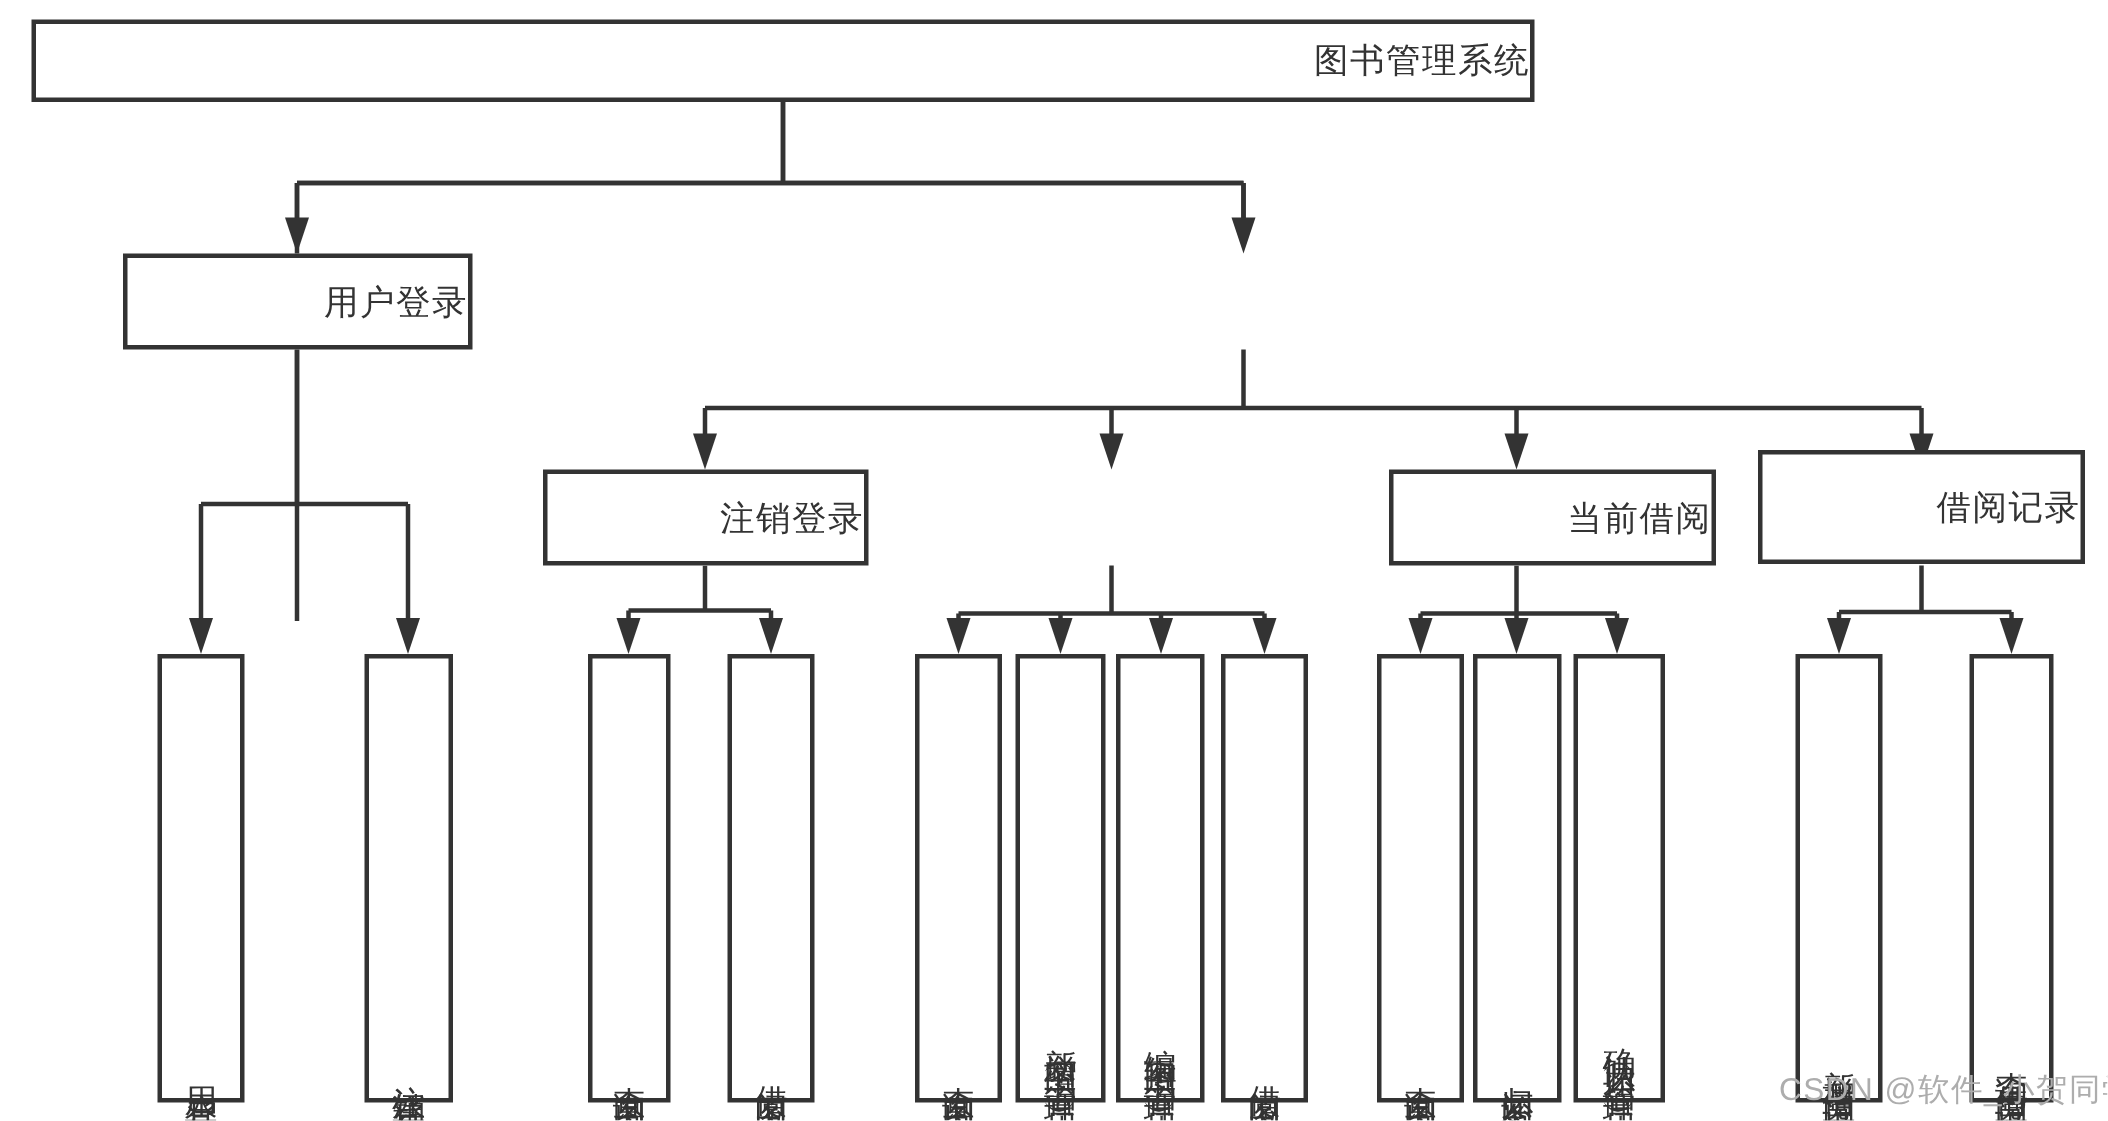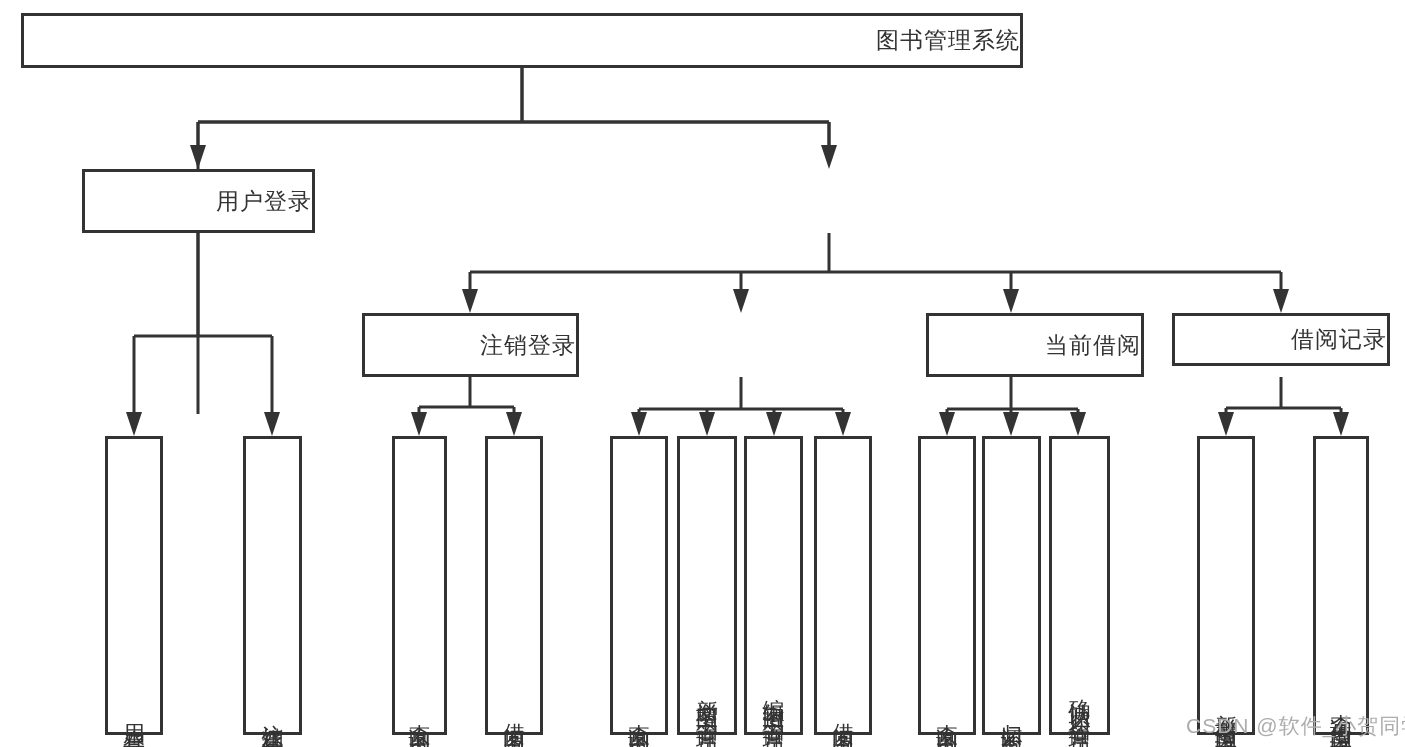--- a/index.html
+++ b/index.html
@@ -137,21 +137,21 @@
   <div class="node h-node" style="left:82px;top:169px;width:233px;height:64px;">
     <span>用户登录</span>
   </div>
 
   <div class="node h-node" style="left:362px;top:313px;width:217px;height:64px;">
     <span>注销登录</span>
   </div>
   <div class="node h-node" style="left:926px;top:313px;width:218px;height:64px;">
     <span>当前借阅</span>
   </div>
-  <div class="node h-node" style="left:1172px;top:313px;width:218px;height:53px;font-family:Liberation Mono, monospace;">
+  <div class="node h-node" style="left:1172px;top:300px;width:218px;height:76px;font-family:Liberation Mono, monospace;">
     <span>借阅记录</span>
   </div>
 
   <div class="node v-node" style="left:105px;top:436px;width:58px;height:299px;">
     <span>用户登录</span>
   </div>
   <div class="node v-node" style="left:243px;top:436px;width:59px;height:299px;">
     <span>注销登录</span>
   </div>
 

